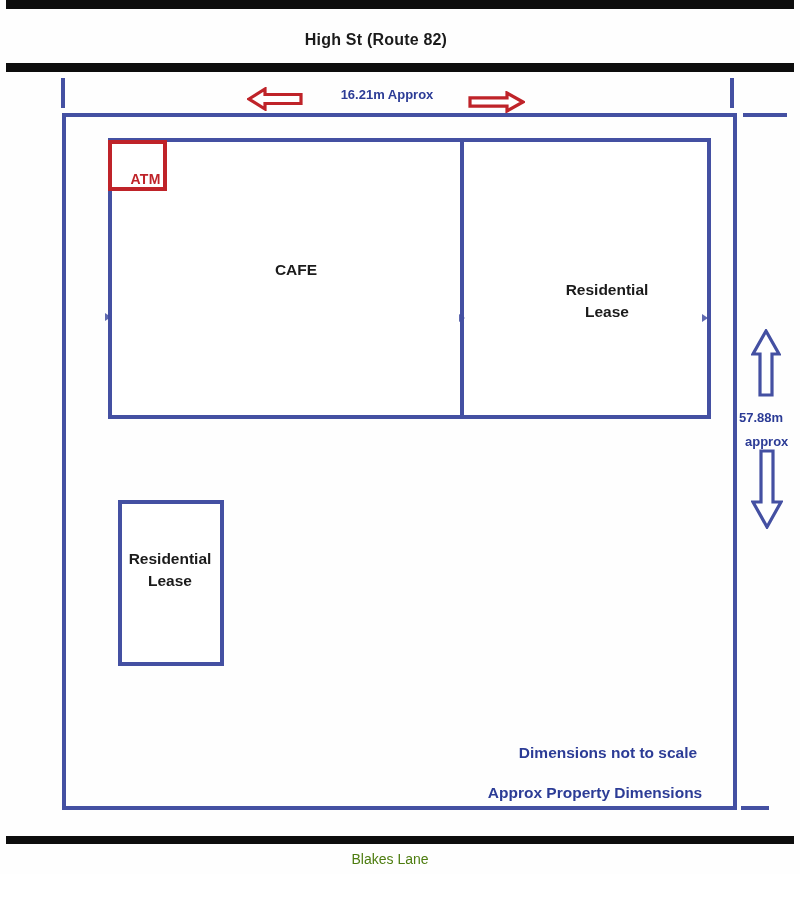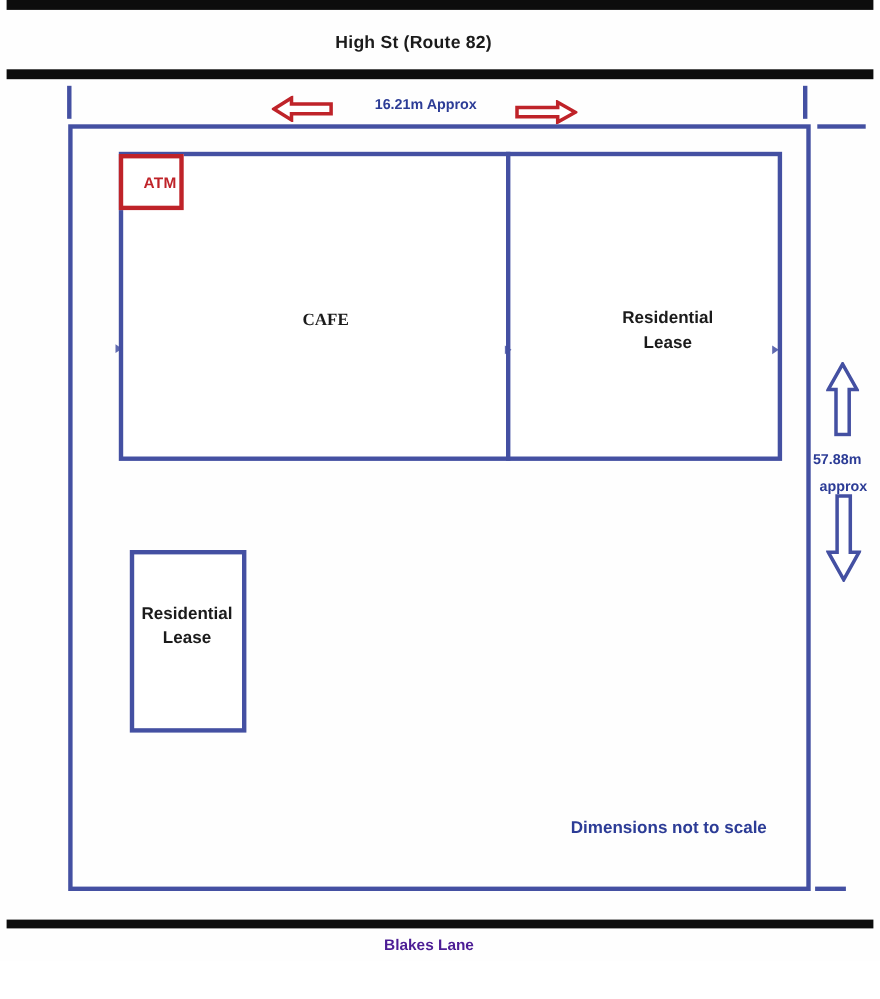--- a/index.html
+++ b/index.html
@@ -16,37 +16,37 @@
   .blue-line{position:absolute;background:#4450a2;}
 
   
   .property{position:absolute;left:62px;top:113px;width:675px;height:697px;
             border:4px solid #4450a2;box-sizing:border-box;background:transparent;}
   .building{position:absolute;left:108px;top:138px;width:603px;height:281px;
             border:4px solid #4450a2;box-sizing:border-box;background:#fff;}
   .divider{position:absolute;left:460px;top:138px;width:4px;height:281px;background:#4450a2;}
   .atm-box{position:absolute;left:108px;top:140px;width:59px;height:51px;
            border:4px solid #bf2329;box-sizing:border-box;background:#fff;
-           display:flex;align-items:center;justify-content:center;padding-left:16px;}
+           display:flex;align-items:flex-end;justify-content:center;padding-left:16px;}
   .lower-box{position:absolute;left:118px;top:500px;width:106px;height:166px;
              border:4px solid #4450a2;box-sizing:border-box;background:#fff;}
 
   
   .wall-tick{position:absolute;width:0;height:0;border-top:4px solid transparent;
              border-bottom:4px solid transparent;border-left:6px solid #4450a2;opacity:.85;}
 
   
   .t-black{color:#1b1b1b;font-weight:bold;}
   .t-blue{color:#2c3c96;font-weight:bold;}
   .t-red{color:#bf2329;font-weight:bold;}
   .street-top{font-size:16px;letter-spacing:.2px;}
   .dim-label{font-size:13px;}
   .bldg-label{font-size:15.5px;line-height:22px;text-align:center;}
   .note{font-size:15.5px;white-space:nowrap;}
-  .street-bottom{color:#4c1d95;font-weight:bold;font-size:14px;}
+  .street-bottom{color:#4d7c0f;font-weight:normal;font-size:14px;}
   .atm-label{font-size:14px;letter-spacing:.3px;}
 
   svg{display:block;}
 </style>
 </head>
 <body>
 
 <div id="stage">
 
   <div class="road-bar" style="left:6px;top:0;width:788px;"></div>
@@ -76,21 +76,21 @@
   <div class="divider"></div>
 
   <div class="wall-tick" style="left:105px;top:313px;"></div>
   <div class="wall-tick" style="left:459px;top:314px;"></div>
   <div class="wall-tick" style="left:702px;top:314px;"></div>
 
   <div class="atm-box">
     <span class="atm-label t-red">ATM</span>
   </div>
 
-  <div class="abs center bldg-label t-black" style="left:296px;top:280px;font-family:Liberation Serif, serif;">CAFE</div>
+  <div class="abs center bldg-label t-black" style="left:296px;top:259px;">CAFE</div>
 
   <div class="abs center bldg-label t-black" style="left:607px;top:279px;">
     <div>Residential</div>
     <div>Lease</div>
   </div>
 
   <div class="lower-box"></div>
   <div class="abs center bldg-label t-black" style="left:170px;top:548px;">
     <div>Residential</div>
     <div>Lease</div>
@@ -103,18 +103,19 @@
   </div>
   <div class="abs dim-label t-blue" style="left:739px;top:410px;">57.88m</div>
   <div class="abs dim-label t-blue" style="left:745px;top:434px;">approx</div>
   <div class="abs" style="left:751px;top:449px;">
     <svg width="32" height="80" viewBox="0 0 32 80">
       <polygon points="16,78 2,53 10,53 10,2 22,2 22,53 30,53" fill="#ffffff" stroke="#4450a2" stroke-width="3.2" stroke-linejoin="miter"></polygon>
     </svg>
   </div>
 
   <div class="abs center note t-blue" style="left:608px;top:744px;">Dimensions not to scale</div>
+  <div class="abs center note t-blue" style="left:595px;top:784px;">Approx Property Dimensions</div>
 
   <div class="road-bar" style="left:6px;top:836px;width:788px;height:8px;"></div>
   <div class="abs center street-bottom" style="left:390px;top:851px;">Blakes Lane</div>
   <div class="road-bar" style="left:2px;top:876px;width:792px;height:8px;"></div>
 
 </div>
 
 </body></html>

